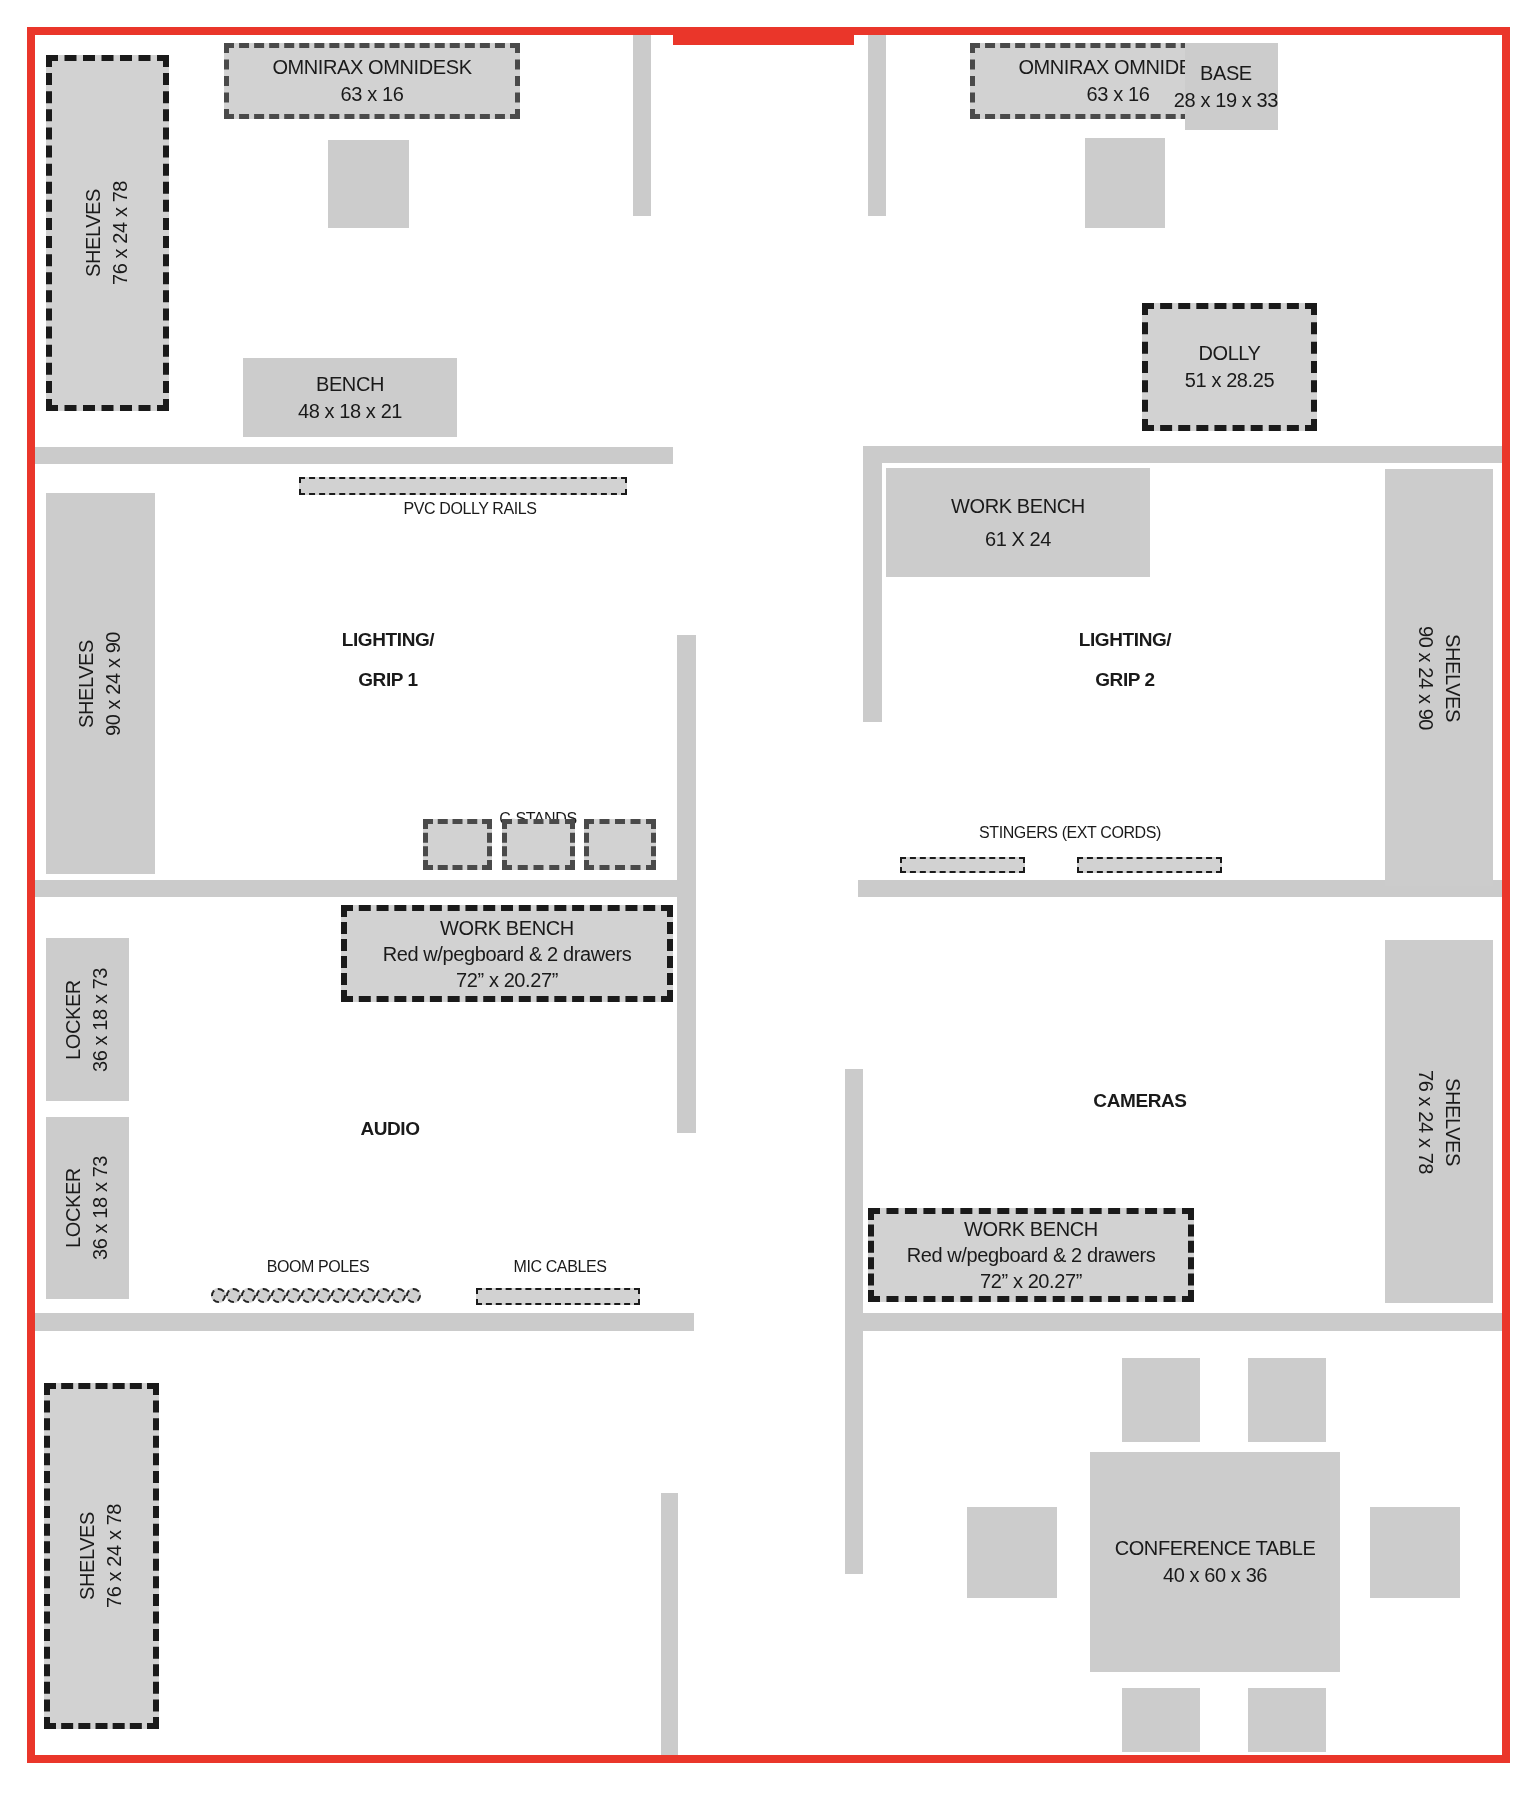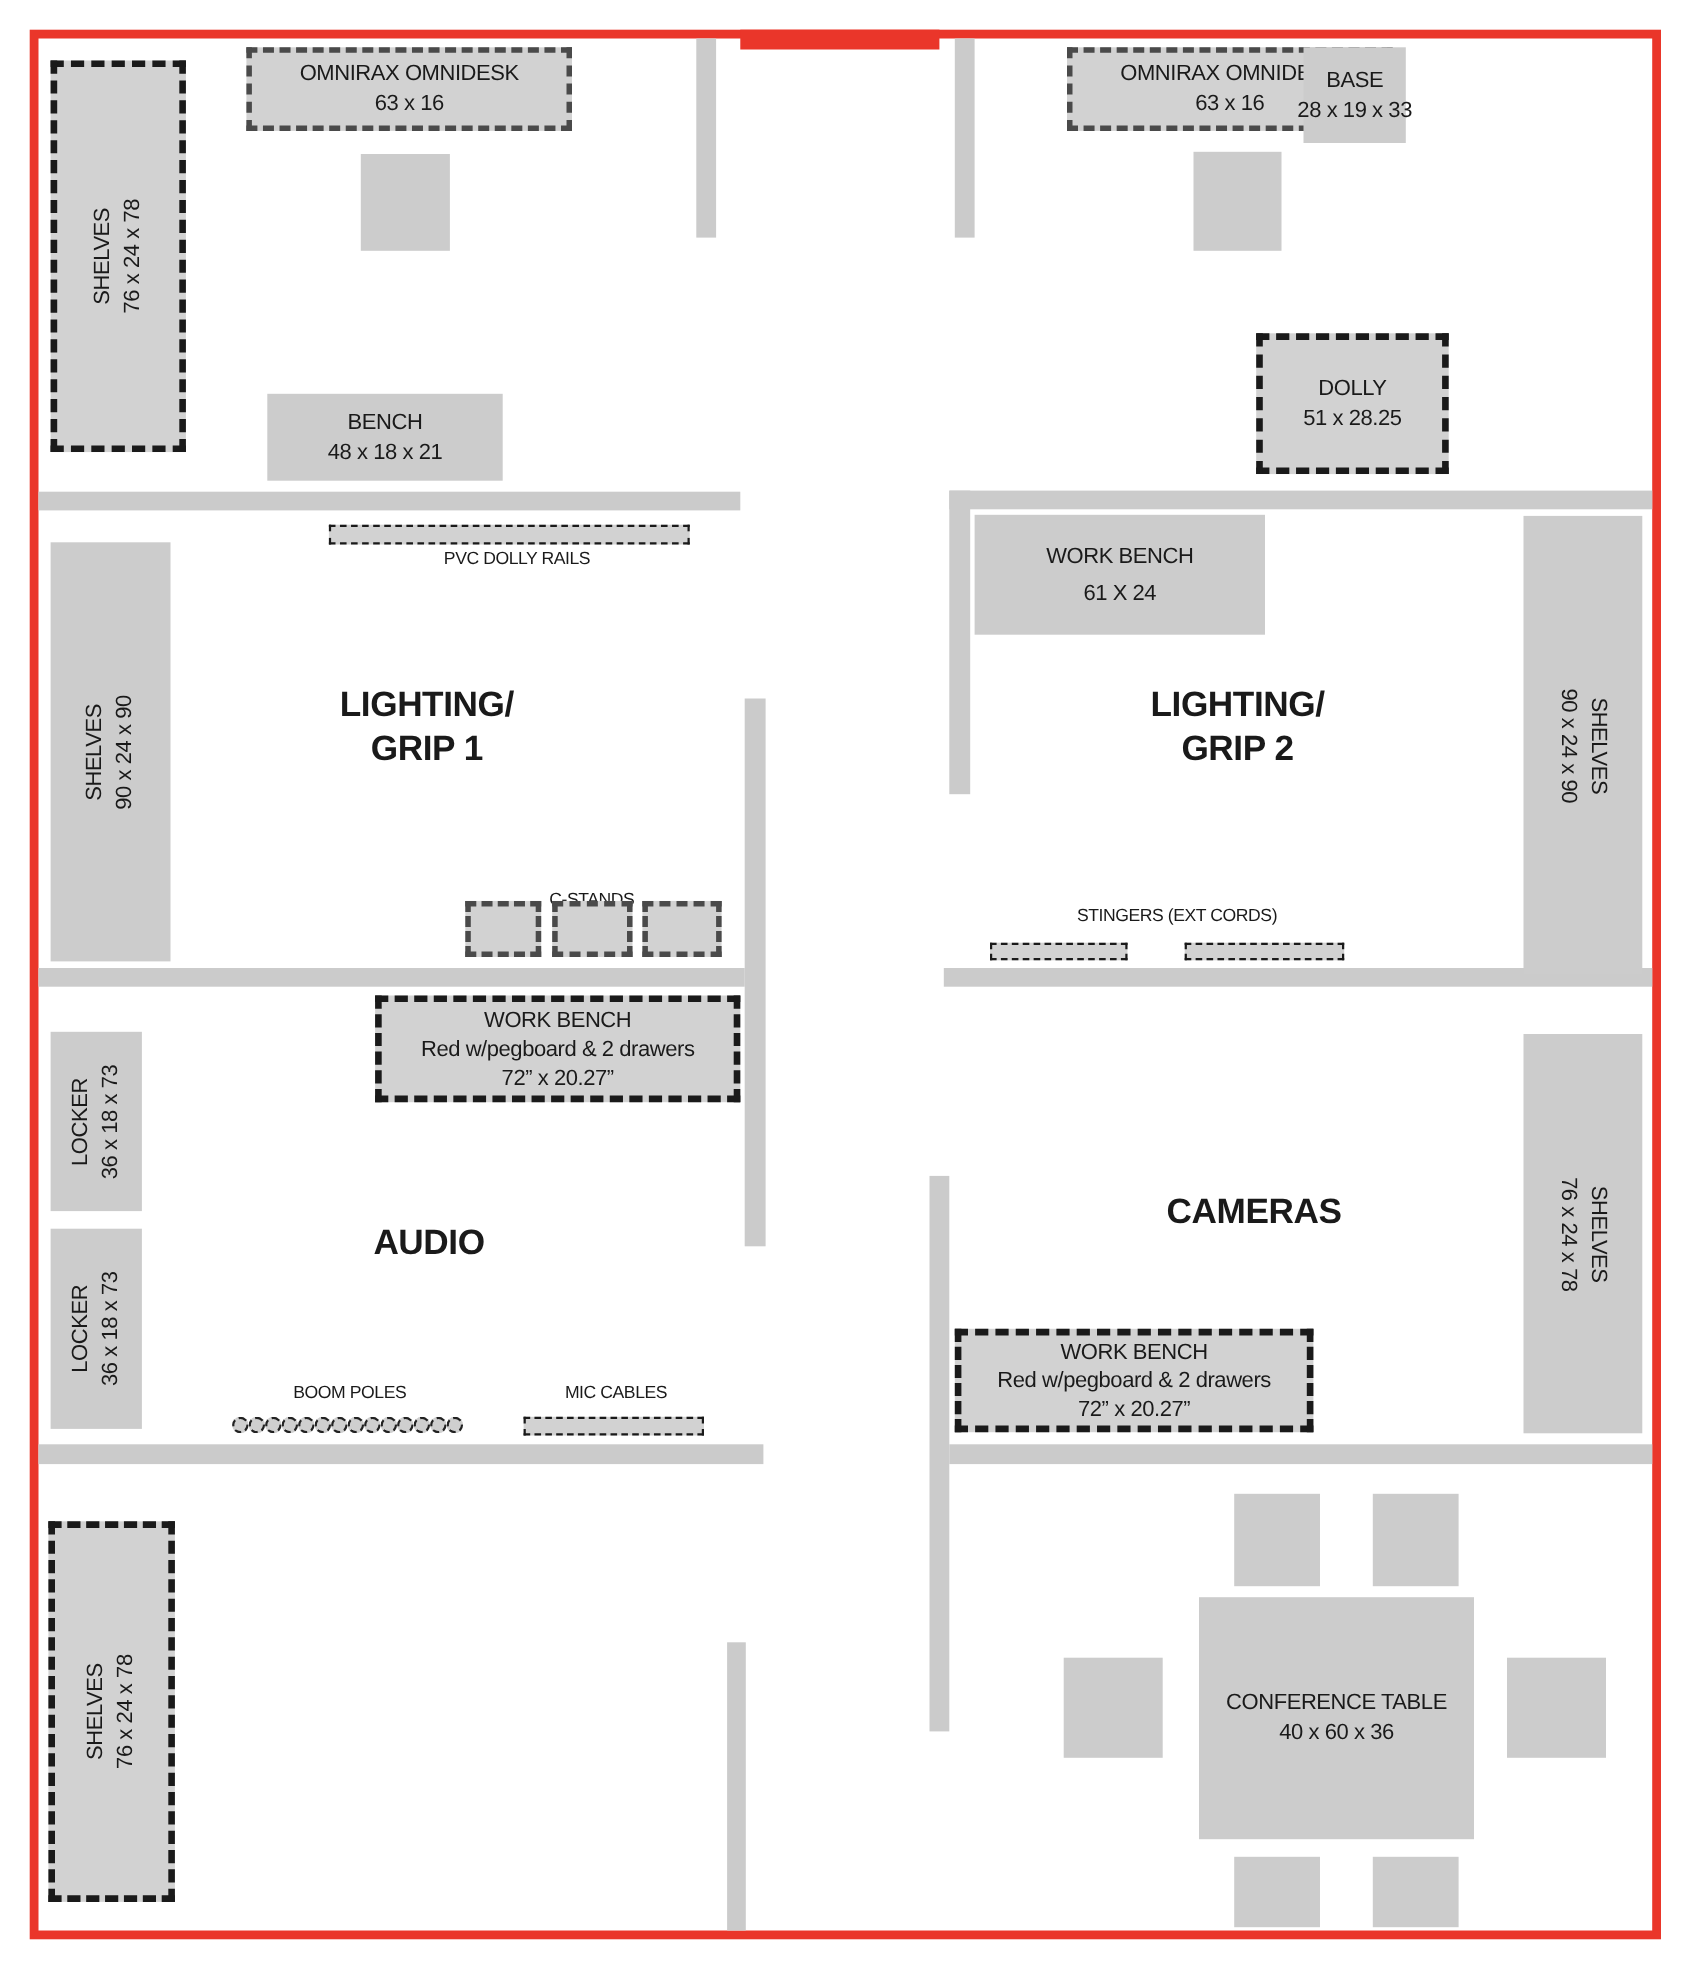--- a/index.html
+++ b/index.html
@@ -9,21 +9,21 @@
          border:8px solid #ea362a;box-sizing:border-box;}
   .wall{position:absolute;background:#cbcbcb;}
   .door{position:absolute;background:#ea362a;}
   .box{position:absolute;box-sizing:border-box;display:flex;align-items:center;justify-content:center;text-align:center;}
   .solid{background:#cccccc;}
   .dot-heavy{background:#d2d2d2;border:6px dashed #1a1a1a;}
   .dot-gray{background:#d2d2d2;border:5px dashed #4a4a4a;}
   .dash-thin{background:#d2d2d2;border:2px dashed #1a1a1a;}
   .lbl{font-size:20px;line-height:27px;letter-spacing:-0.4px;white-space:nowrap;}
   .lbl3{font-size:20px;line-height:26px;letter-spacing:-0.4px;white-space:nowrap;}
-  .room-lbl{position:absolute;font-size:32px;line-height:40px;font-weight:bold;text-align:center;letter-spacing:-0.4px;}
+  .room-lbl{position:absolute;font-size:19px;line-height:40px;font-weight:bold;text-align:center;letter-spacing:-0.4px;}
   .small-lbl{position:absolute;font-size:16px;letter-spacing:-0.4px;text-align:center;white-space:nowrap;}
   .rot-ccw{transform:rotate(-90deg);}
   .rot-cw{transform:rotate(90deg);}
   .pole-row{position:absolute;display:flex;}
   .pole{width:15px;height:15px;border-radius:50%;border:2px dashed #222;background:#cfcfcf;box-sizing:border-box;}
 </style>
 </head>
 <body>
 
 <div class="plan">
@@ -61,21 +61,21 @@
   <div class="box solid" style="left:328px;top:140px;width:81px;height:88px;"></div>
 
   <div class="box dot-gray" style="left:970px;top:43px;width:296px;height:76px;">
     <div class="lbl">
       <div>OMNIRAX OMNIDESK</div>
       <div>63 x 16</div>
     </div>
   </div>
   <div class="box solid" style="left:1085px;top:138px;width:80px;height:90px;"></div>
 
-  <div class="box solid" style="left:1185px;top:43px;width:93px;height:87px;">
+  <div class="box solid" style="left:1185px;top:43px;width:93px;height:87px;justify-content:flex-end;">
     <div class="lbl">
       <div>BASE</div>
       <div>28 x 19 x 33</div>
     </div>
   </div>
 
   <div class="box solid" style="left:243px;top:358px;width:214px;height:79px;">
     <div class="lbl">
       <div>BENCH</div>
       <div>48 x 18 x 21</div>

